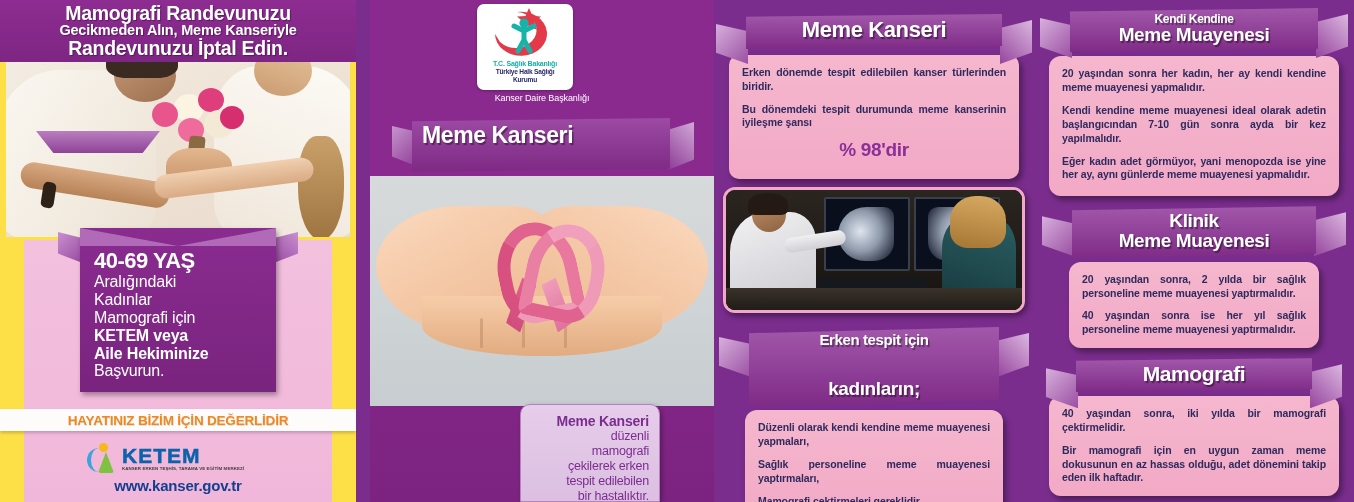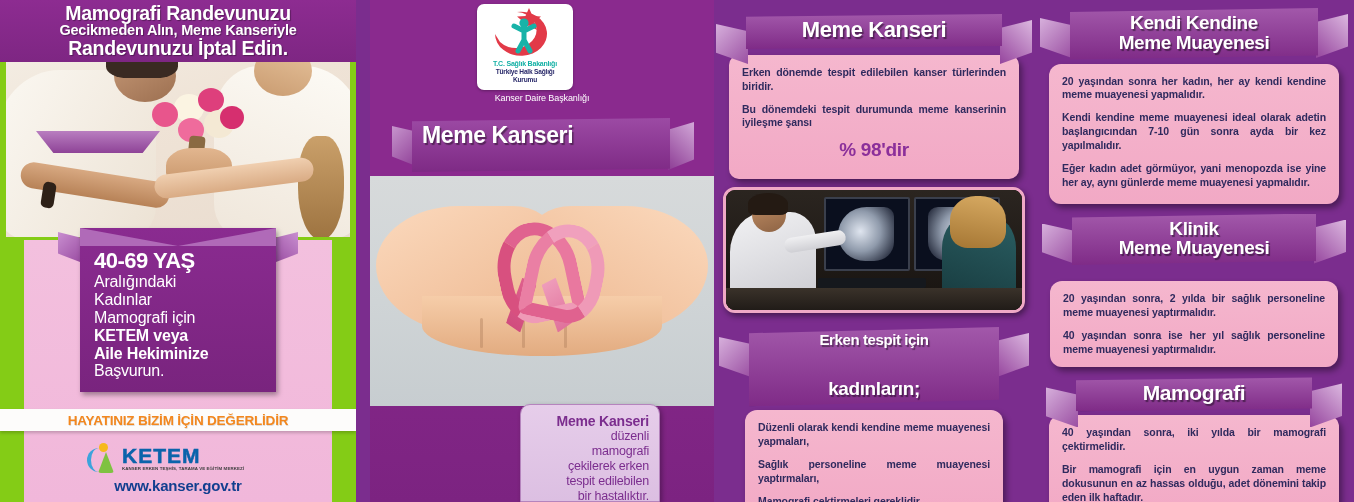--- a/index.html
+++ b/index.html
@@ -1,20 +1,20 @@
 <!DOCTYPE html>
 <html><head>
 <meta charset="utf-8">
 <style>
   html,body{margin:0;padding:0;background:#fff;}
   body{width:1354px;height:502px;overflow:hidden;font-family:"Liberation Sans",sans-serif;}
   #poster{position:relative;width:1354px;height:502px;overflow:hidden;background:#7b2d8e;}
 
   
-  .left-panel{position:absolute;left:0;top:0;width:356px;height:502px;background:#84cc16;overflow:hidden;}
+  .left-panel{position:absolute;left:0;top:0;width:356px;height:502px;background:#fde047;overflow:hidden;}
   .lp-headline{position:absolute;left:0;top:0;width:356px;height:62px;
       background:linear-gradient(180deg,#8d2c91 0%,#7e2683 100%);
       display:flex;flex-direction:column;justify-content:center;align-items:center;}
   .lp-h1{color:#ffffff;font-size:19.5px;font-weight:bold;letter-spacing:-.3px;line-height:1.02;
       text-shadow:1px 1px 1px rgba(0,0,0,.35);white-space:nowrap;}
   .lp-h2{color:#ffffff;font-size:14.5px;font-weight:bold;letter-spacing:-.2px;line-height:1.05;
       text-shadow:1px 1px 1px rgba(0,0,0,.35);white-space:nowrap;}
   .lp-h3{color:#ffffff;font-size:19.5px;font-weight:bold;letter-spacing:-.3px;line-height:1.02;
       text-shadow:1px 1px 1px rgba(0,0,0,.35);white-space:nowrap;}
 
@@ -356,41 +356,41 @@
       <p class="pc-p">Mamografi çektirmeleri gereklidir.</p>
     </div>
   </div>
 
   <div class="col4">
 
     <div class="rb-head" style="width:248px;margin:8px auto 0 auto;">
       <div class="rb-wingL"></div>
       <div class="rb-wingR"></div>
       <div class="rb-plate">
-        <div class="tl" style="font-size:19px;">Kendi Kendine</div>
+        <div class="tl" style="font-size:12px;">Kendi Kendine</div>
         <div class="tl" style="font-size:19px;">Meme Muayenesi</div>
       </div>
     </div>
 
     <div class="pink-card" style="width:290px;margin:4px auto 0 auto;min-height:140px;">
       <p class="pc-p">20 yaşından sonra her kadın, her ay kendi kendine  meme muayenesi yapmalıdır.</p>
       <p class="pc-p">Kendi kendine meme muayenesi ideal olarak adetin başlangıcından 7-10 gün sonra ayda bir kez yapılmalıdır.</p>
       <p class="pc-p">Eğer kadın adet görmüyor, yani menopozda ise yine her ay, aynı günlerde meme muayenesi yapmalıdır.</p>
     </div>
 
     <div class="rb-head" style="width:244px;margin:10px auto 0 auto;">
       <div class="rb-wingL"></div>
       <div class="rb-wingR"></div>
       <div class="rb-plate">
         <div class="tl" style="font-size:19px;">Klinik</div>
         <div class="tl" style="font-size:19px;">Meme Muayenesi</div>
       </div>
     </div>
 
-    <div class="pink-card" style="width:288px;margin:16px auto 0 auto;min-height:70px;">
+    <div class="pink-card" style="width:250px;margin:4px auto 0 auto;min-height:70px;">
       <p class="pc-p">20 yaşından sonra, 2 yılda bir sağlık personeline meme muayenesi yaptırmalıdır.</p>
       <p class="pc-p">40 yaşından sonra ise her yıl sağlık personeline meme muayenesi yaptırmalıdır.</p>
     </div>
 
     <div class="rb-head" style="width:236px;margin:10px auto 0 auto;">
       <div class="rb-wingL"></div>
       <div class="rb-wingR"></div>
       <div class="rb-plate">
         <div class="tl" style="font-size:21px;">Mamografi</div>
       </div>

